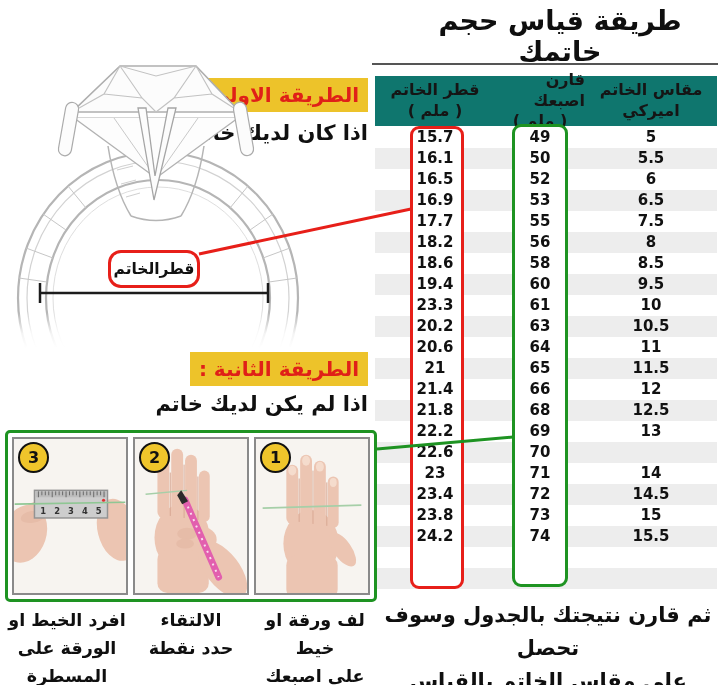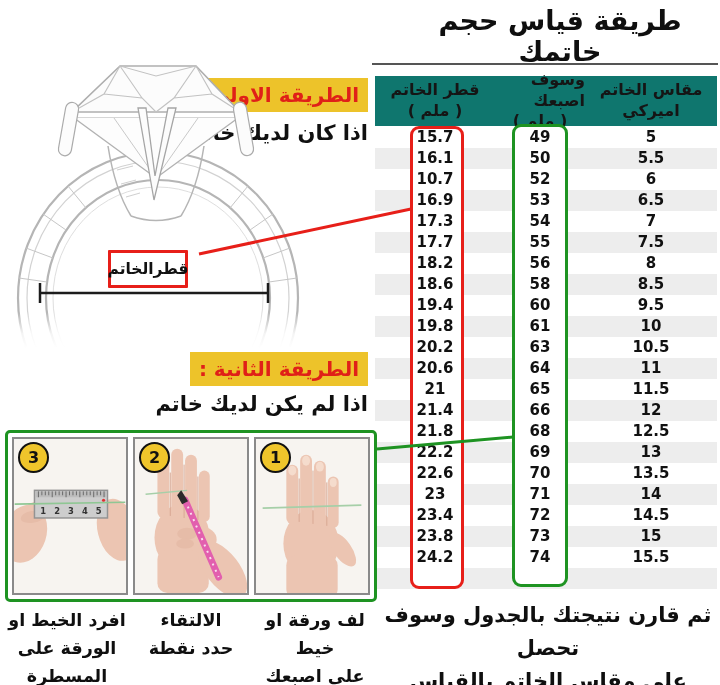--- a/index.html
+++ b/index.html
@@ -26,22 +26,22 @@
 
   
   .hl{position:absolute;right:352px;background:#EDC32A;color:#E02018;
       font-size:20px;font-weight:bold;padding:5px 9px;white-space:nowrap;}
   .m1-hl{top:78px;} .m2-hl{top:352px;}
   .sub{position:absolute;right:352px;font-size:21px;font-weight:bold;color:#101010;white-space:nowrap;}
   .m1-sub{top:121px;} .m2-sub{top:392px;}
 
   
   .ring-svg{position:absolute;left:5px;top:50px;z-index:1;}
-  .measure-label{position:absolute;left:108px;top:250px;width:80px;height:38px;
-      background:#fff;border:3px solid #E71F19;border-radius:1px;box-sizing:border-box;
+  .measure-label{position:absolute;left:108px;top:250px;width:92px;height:38px;
+      background:#fff;border:3px solid #E71F19;border-radius:13px;box-sizing:border-box;
       display:flex;align-items:center;justify-content:center;
       font-weight:bold;font-size:15.5px;color:#111;z-index:7;}
 
   
   .steps-box{position:absolute;left:5px;top:430px;width:372px;height:172px;
       border:3px solid #1E9322;border-radius:5px;background:#fff;box-sizing:border-box;
       display:flex;gap:5px;padding:4px;direction:ltr;z-index:2;}
   .panel{flex:1;border:2px solid #8a8a8a;background:#f7f4f0;position:relative;overflow:hidden;}
   .panel svg{position:absolute;left:0;top:0;width:100%;height:100%;}
   .badge{position:absolute;top:3px;left:4px;width:27px;height:27px;border-radius:50%;
@@ -104,21 +104,21 @@
 
   <div class="title" dir="rtl">طريقة قياس حجم خاتمك</div>
   <div class="sep"></div>
 
   <div class="thead">
     <div class="th w1" dir="rtl">
       <span>قطر الخاتم</span>
       <span>( ملم )</span>
     </div>
     <div class="th w2" dir="rtl">
-      <span>وسوف اصبعك</span>
+      <span>قارن اصبعك</span>
       <span>( ملم )</span>
     </div>
     <div class="th w3" dir="rtl">
       <span>مقاس الخاتم</span>
       <span>اميركي</span>
     </div>
   </div>
 
   <div class="rows-bg"></div>
   <div class="col-box red-box"></div>
@@ -131,36 +131,31 @@
         <span class="td w3">5</span>
       </div>
 
       <div class="trow">
         <span class="td w1">16.1</span>
         <span class="td w2">50</span>
         <span class="td w3">5.5</span>
       </div>
 
       <div class="trow">
-        <span class="td w1">10.7</span>
+        <span class="td w1">16.5</span>
         <span class="td w2">52</span>
         <span class="td w3">6</span>
       </div>
 
       <div class="trow">
         <span class="td w1">16.9</span>
         <span class="td w2">53</span>
         <span class="td w3">6.5</span>
       </div>
 
-      <div class="trow">
-        <span class="td w1">17.3</span>
-        <span class="td w2">54</span>
-        <span class="td w3">7</span>
-      </div>
 
       <div class="trow">
         <span class="td w1">17.7</span>
         <span class="td w2">55</span>
         <span class="td w3">7.5</span>
       </div>
 
       <div class="trow">
         <span class="td w1">18.2</span>
         <span class="td w2">56</span>
@@ -174,21 +169,21 @@
       </div>
 
 
       <div class="trow">
         <span class="td w1">19.4</span>
         <span class="td w2">60</span>
         <span class="td w3">9.5</span>
       </div>
 
       <div class="trow">
-        <span class="td w1">19.8</span>
+        <span class="td w1">23.3</span>
         <span class="td w2">61</span>
         <span class="td w3">10</span>
       </div>
 
       <div class="trow">
         <span class="td w1">20.2</span>
         <span class="td w2">63</span>
         <span class="td w3">10.5</span>
       </div>
 
@@ -218,21 +213,20 @@
 
       <div class="trow">
         <span class="td w1">22.2</span>
         <span class="td w2">69</span>
         <span class="td w3">13</span>
       </div>
 
       <div class="trow">
         <span class="td w1">22.6</span>
         <span class="td w2">70</span>
-        <span class="td w3">13.5</span>
       </div>
 
       <div class="trow">
         <span class="td w1">23</span>
         <span class="td w2">71</span>
         <span class="td w3">14</span>
       </div>
 
       <div class="trow">
         <span class="td w1">23.4</span>

